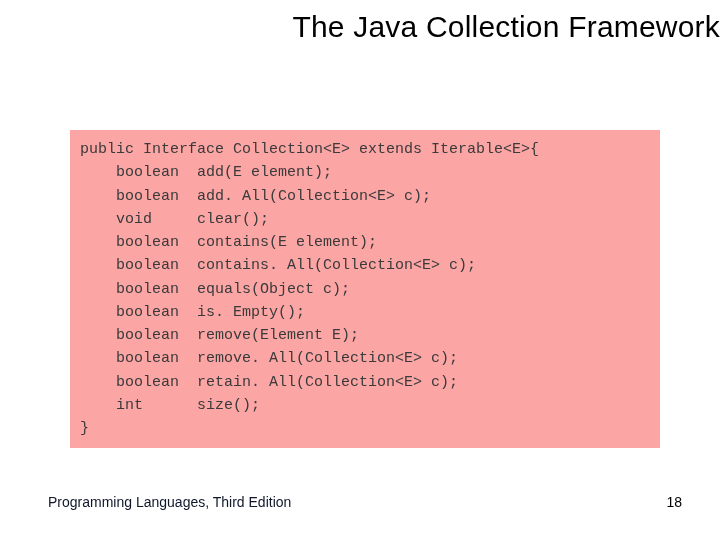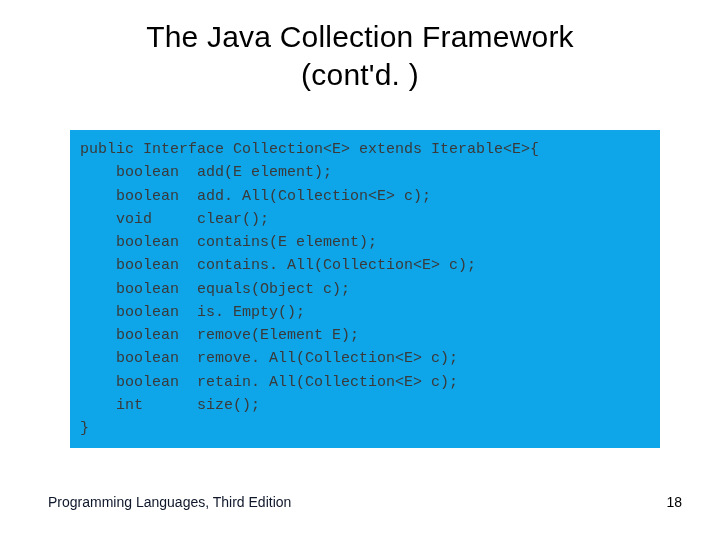--- a/index.html
+++ b/index.html
@@ -12,33 +12,33 @@
     color: #000;
     overflow: hidden;
   }
   .slide {
     position: relative;
     width: 720px;
     height: 540px;
     box-sizing: border-box;
   }
   .title {
-    text-align: center;
+    text-align: right;
     font-size: 30px;
     font-weight: 400;
-    padding-top: 18px;
+    padding-top: 8px;
     line-height: 1.25;
     letter-spacing: 0.2px;
   }
   .code-box {
     position: absolute;
     left: 70px;
     top: 130px;
     width: 590px;
-    background: #0ea5e9;
+    background: #fca5a5;
     padding: 8px 10px 8px 10px;
     box-sizing: border-box;
   }
   .code-box pre {
     margin: 0;
     font-family: "Courier New", Courier, monospace;
     font-size: 15px;
     line-height: 1.55;
     color: #3a3a3a;
     white-space: pre;
@@ -65,21 +65,20 @@
     color: #000000;
   }
 </style>
 </head>
 <body>
 
 <div class="slide">
 
   <div class="title">
     <span>The Java Collection Framework</span><br>
-    <span>(cont'd. )</span>
   </div>
 
   <div class="code-box">
     <pre><span>public Interface Collection&lt;E&gt; extends Iterable&lt;E&gt;{</span>
 <span class="member-line">    <span class="rt">boolean</span> <span>add(E element);</span></span>
 <span class="member-line">    <span class="rt">boolean</span> <span>add. All(Collection&lt;E&gt; c);</span></span>
 <span class="member-line">    <span class="rt">void</span> <span>clear();</span></span>
 <span class="member-line">    <span class="rt">boolean</span> <span>contains(E element);</span></span>
 <span class="member-line">    <span class="rt">boolean</span> <span>contains. All(Collection&lt;E&gt; c);</span></span>
 <span class="member-line">    <span class="rt">boolean</span> <span>equals(Object c);</span></span>

